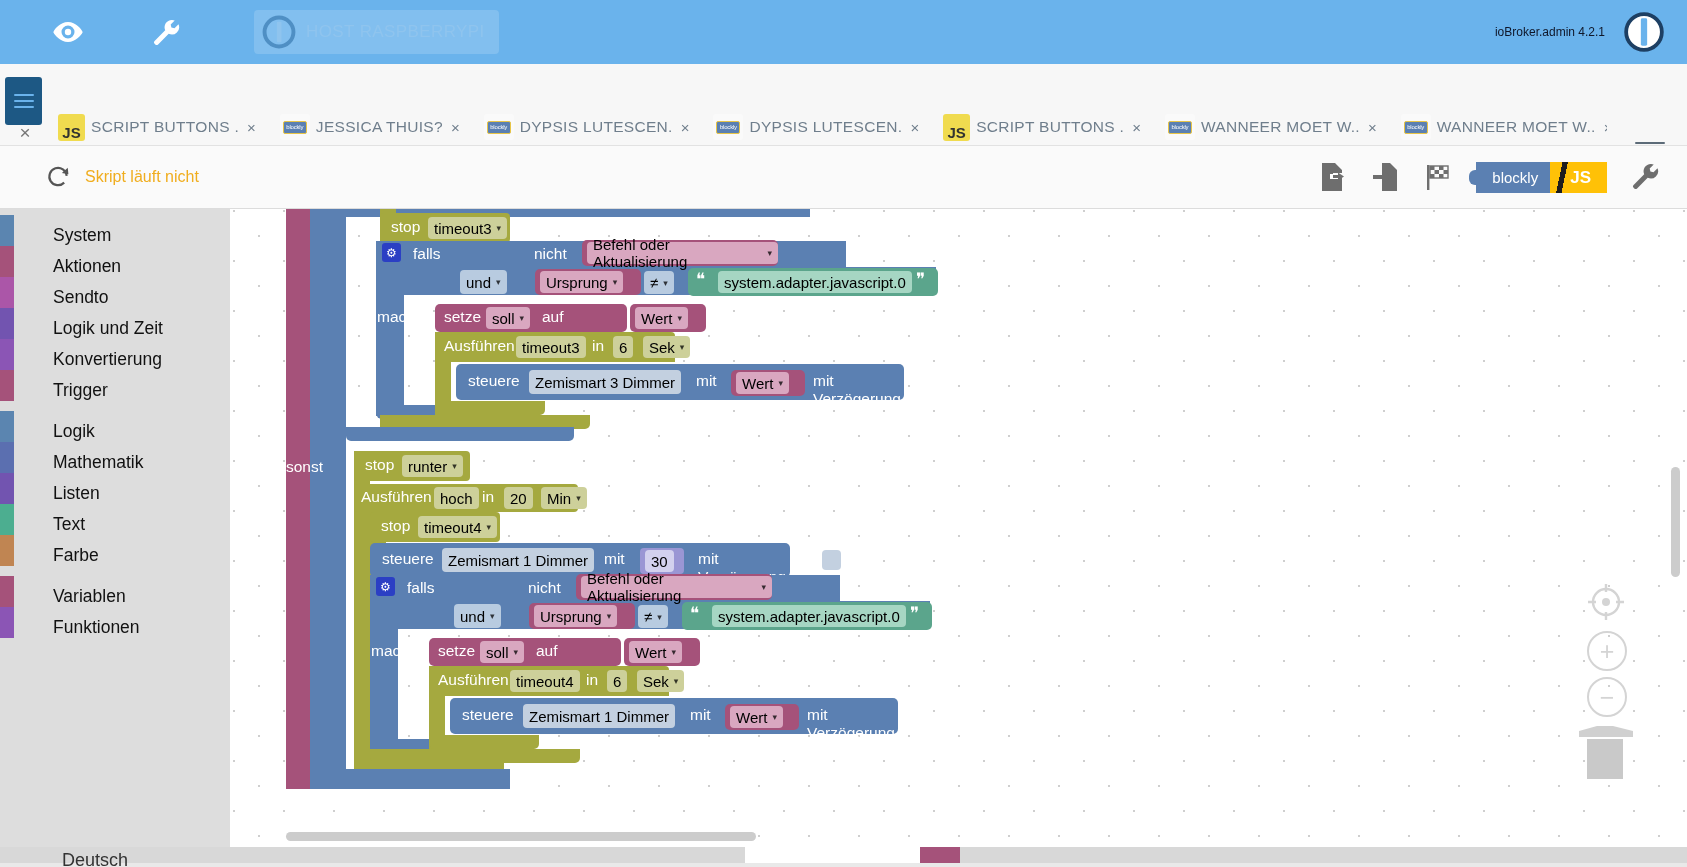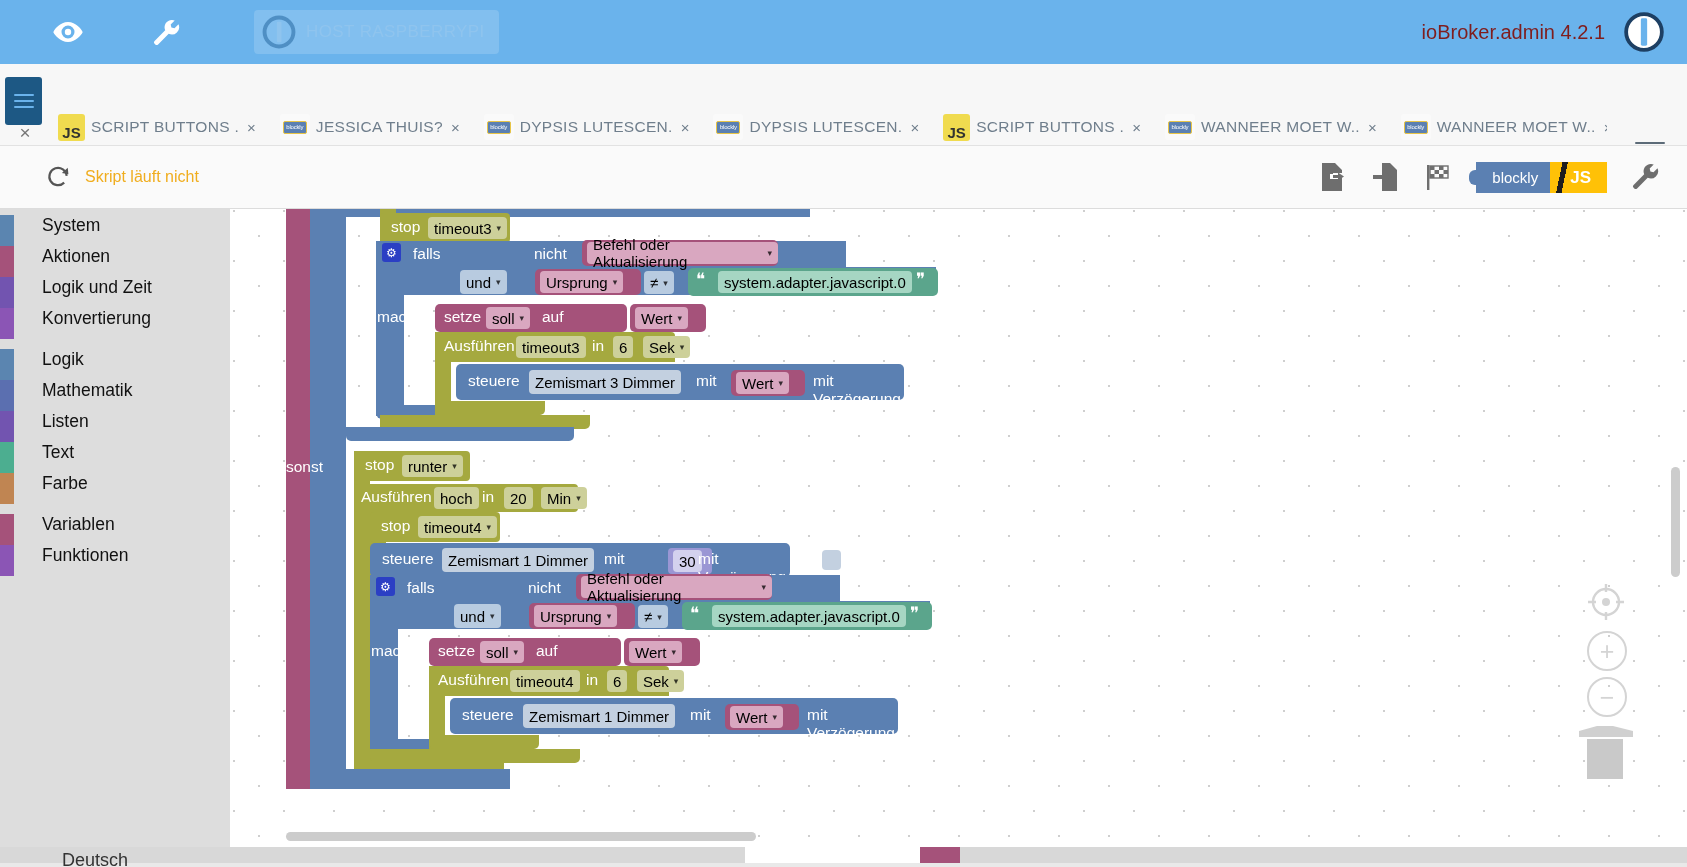--- a/index.html
+++ b/index.html
@@ -29,21 +29,21 @@
     border-radius:4px;
     display:flex; align-items:center; padding:0 14px 0 8px;
     gap:10px;
   }
   .host-chip .label {
     color:#8fc4ee; font-size:17px; letter-spacing:.4px;
   }
   .hdr-right {
     margin-left:auto; display:flex; align-items:center; gap:18px; padding-right:22px;
   }
-  .hdr-version { color:#7f1d1d; font-size:20px; }
+  .hdr-version { color:#0f172a; font-size:12px; }
 
   
   .iob-logo { display:block; }
 
   
   .tabbar {
     position:absolute; top:64px; left:0; width:1687px; height:82px;
     background:#f7f7f7; border-bottom:1px solid #e2e2e2;
   }
   .burger {
@@ -127,21 +127,21 @@
   
   .main {
     position:absolute; top:209px; left:0; width:1687px; height:638px;
     background:#fff;
   }
   .toolbox {
     position:absolute; left:0; top:0; width:230px; height:638px;
     background:#dddddd; padding-top:6px; overflow:hidden;
   }
   .tb-row {
-    height:31px; display:flex; align-items:flex-start; gap:4px; cursor:pointer;
+    height:31px; display:flex; align-items:flex-end; gap:15px; cursor:pointer;
   }
   .tb-swatch { width:14px; height:31px; margin-right:24px; }
   .tb-label { font-size:17.5px; color:#111; }
   .tb-sep { height:10px; }
 
   
   .workspace {
     position:absolute; left:230px; top:0; right:0; height:638px;
     background-color:#ffffff;
     background-image:
@@ -377,26 +377,34 @@
   <div class="toolbox">
     <div class="tb-row">
       <span class="tb-swatch" style="background:#5b85b0"></span>
       <span class="tb-label">System</span>
     </div>
     <div class="tb-row">
       <span class="tb-swatch" style="background:#a5527a"></span>
       <span class="tb-label">Aktionen</span>
     </div>
     <div class="tb-row">
+      <span class="tb-swatch" style="background:#ab56a8"></span>
+      <span class="tb-label">Sendto</span>
+    </div>
+    <div class="tb-row">
       <span class="tb-swatch" style="background:#7254b0"></span>
       <span class="tb-label">Logik und Zeit</span>
     </div>
     <div class="tb-row">
       <span class="tb-swatch" style="background:#8b55b5"></span>
       <span class="tb-label">Konvertierung</span>
+    </div>
+    <div class="tb-row">
+      <span class="tb-swatch" style="background:#a5527a"></span>
+      <span class="tb-label">Trigger</span>
     </div>
 
     <div class="tb-sep"></div>
 
     <div class="tb-row">
       <span class="tb-swatch" style="background:#5b85b0"></span>
       <span class="tb-label">Logik</span>
     </div>
     <div class="tb-row">
       <span class="tb-swatch" style="background:#5b6fb0"></span>
@@ -555,21 +563,21 @@
       <span class="fld c-olive-f" style="position:absolute; left:48px; top:4px;">
         <span>timeout4</span>
           <span class="caret">▾</span>
       </span>
     </div>
 
     <div class="blk c-blue" style="left:140px; top:334px; width:420px; height:34px; border-radius:5px;">
       <span class="txtw" style="position:absolute; left:12px; top:7px;">steuere</span>
       <span class="fld c-blue-f" style="position:absolute; left:72px; top:5px; height:24px;">Zemismart 1  Dimmer</span>
       <span class="txtw" style="position:absolute; left:234px; top:7px;">mit</span>
-      <span class="blk c-purple-f" style="left:270px; top:5px; width:44px; height:26px; border-radius:4px;margin-left:28px;">
+      <span class="blk c-purple-f" style="left:270px; top:5px; width:44px; height:26px; border-radius:4px;">
         <span class="fld" style="position:absolute; left:5px; top:2px; background:#d3d1ee;">30</span>
       </span>
       <span class="txtw" style="position:absolute; left:328px; top:7px;">mit Verzögerung</span>
       <span style="position:absolute; left:452px; top:7px; width:19px; height:20px; background:#c3d0e0; border-radius:4px;"></span>
     </div>
 
     <div class="bar c-blue" style="left:140px; top:366px; width:28px; height:175px;"></div>
     <div class="bar c-blue" style="left:140px; top:366px; width:470px; height:26px;"></div>
     <div class="bar c-blue" style="left:140px; top:392px; width:560px; height:28px;"></div>
     <div class="bar c-blue" style="left:140px; top:530px; width:140px; height:14px; border-radius:0 0 6px 6px;"></div>

